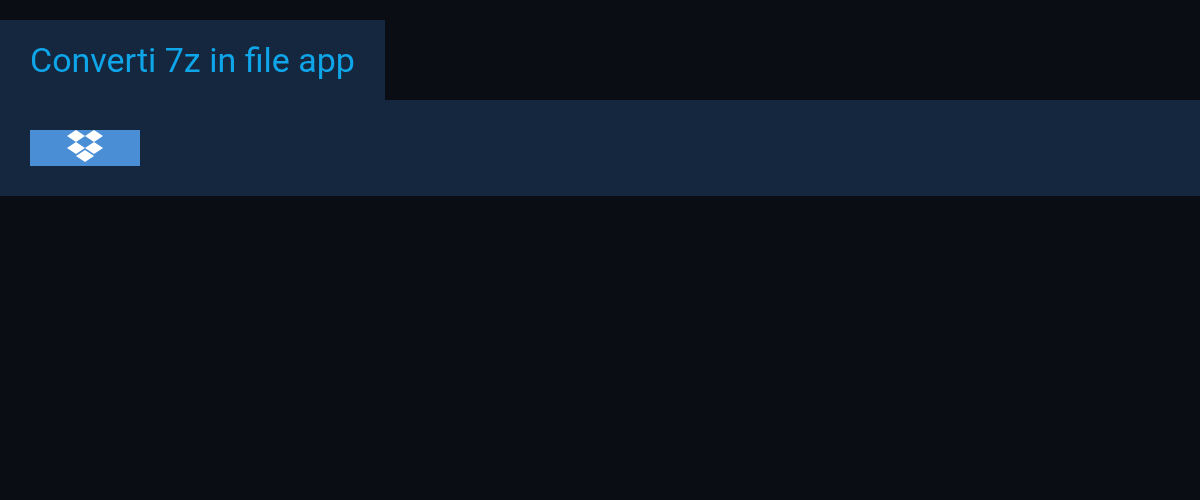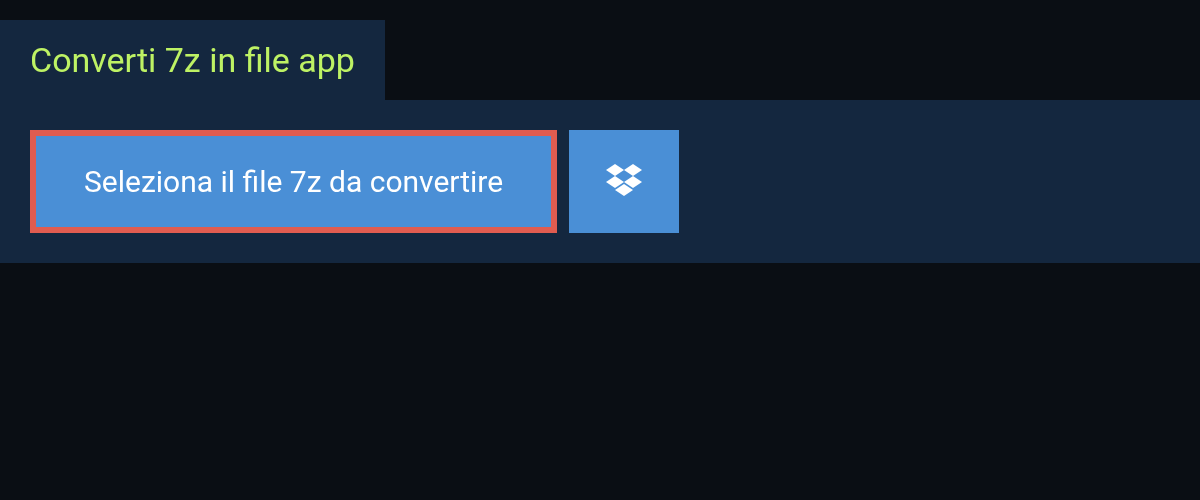--- a/index.html
+++ b/index.html
@@ -14,21 +14,21 @@
       font-family: -apple-system, BlinkMacSystemFont, "Segoe UI", Roboto, Helvetica, Arial, sans-serif;
       overflow: hidden;
     }
     .header-tab {
       background: #14273f;
       display: inline-block;
       padding: 20px 30px;
       margin-top: 20px;
     }
     .header-title {
-      color: #bef264;
+      color: #0ea5e9;
       font-size: 34px;
       font-weight: 400;
     }
     .panel {
       background: #14273f;
       padding: 30px;
       margin-top: 0;
     }
     .button-row {
       display: flex;
@@ -66,23 +66,20 @@
 <body>
 
 
 
 <div class="header-tab">
   <h1 class="header-title">Converti 7z in file app</h1>
 </div>
 
 <div class="panel">
   <div class="button-row">
-    <div class="select-button">
-      <span>Seleziona il file 7z da convertire</span>
-    </div>
     <div class="dropbox-button">
       <span>
         <svg class="dropbox-icon" viewBox="0 0 36 32" fill="#ffffff">
           <path d="M9 0 L18 6 L9 12 L0 6 Z"></path>
           <path d="M27 0 L36 6 L27 12 L18 6 Z"></path>
           <path d="M9 12 L18 18 L9 24 L0 18 Z"></path>
           <path d="M27 12 L36 18 L27 24 L18 18 Z"></path>
           <path d="M9 26 L18 20 L27 26 L18 32 Z"></path>
         </svg>
       </span>

